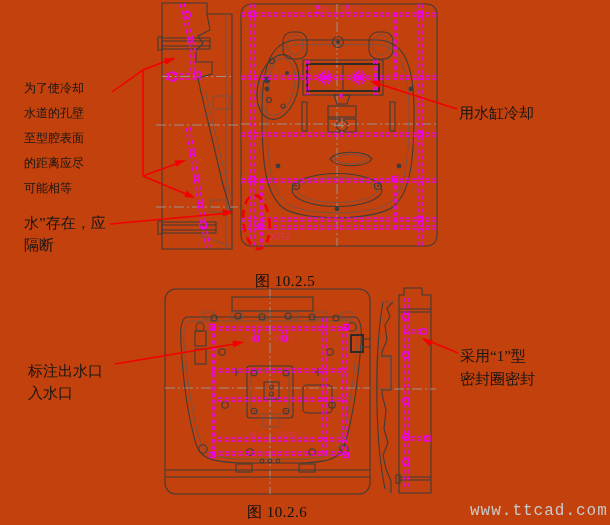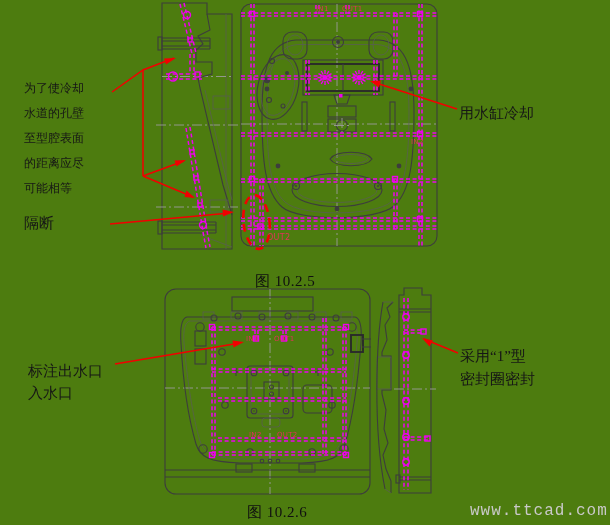--- a/index.html
+++ b/index.html
@@ -1,16 +1,16 @@
 <!DOCTYPE html>
 <html><head>
 <meta charset="utf-8">
 <style>
   html,body{margin:0;padding:0;background:#fff;}
-  .canvas{position:relative;width:610px;height:525px;background:#4d7c0f;overflow:hidden;
+  .canvas{position:relative;width:610px;height:525px;background:#c2410c;overflow:hidden;
           font-family:"Liberation Serif",serif;}
   svg{position:absolute;left:0;top:0;}
   
   .k{stroke:#3d3d3d;fill:none;stroke-width:1.1;}
   .kt{stroke:#2a2a2a;fill:none;stroke-width:1.9;}
   .kl{stroke:#5a5a5a;fill:none;stroke-width:.7;}
   .cl{stroke:#9b9b9b;fill:none;stroke-width:.9;stroke-dasharray:10 3 2 3;}
   .fd{fill:#3d3d3d;stroke:none;}
   
   .m{stroke:#ee00ee;fill:none;stroke-width:1.5;stroke-dasharray:4 2.6;}
@@ -290,20 +290,21 @@
 
 <div class="ann big" style="left:24px;top:76px;width:96px;">
   <div class="ln">为了使冷却</div>
   <div class="ln">水道的孔壁</div>
   <div class="ln">至型腔表面</div>
   <div class="ln">的距离应尽</div>
   <div class="ln">可能相等</div>
 </div>
 
 <div class="ann" style="left:24px;top:212px;width:100px;">
+  <div class="ln">水”存在，应</div>
   <div class="ln">隔断</div>
 </div>
 
 <div class="ann" style="left:459px;top:102px;width:120px;">
   <div class="ln">用水缸冷却</div>
 </div>
 
 <div class="ann" style="left:28px;top:360px;width:90px;">
   <div class="ln">标注出水口</div>
   <div class="ln">入水口</div>

